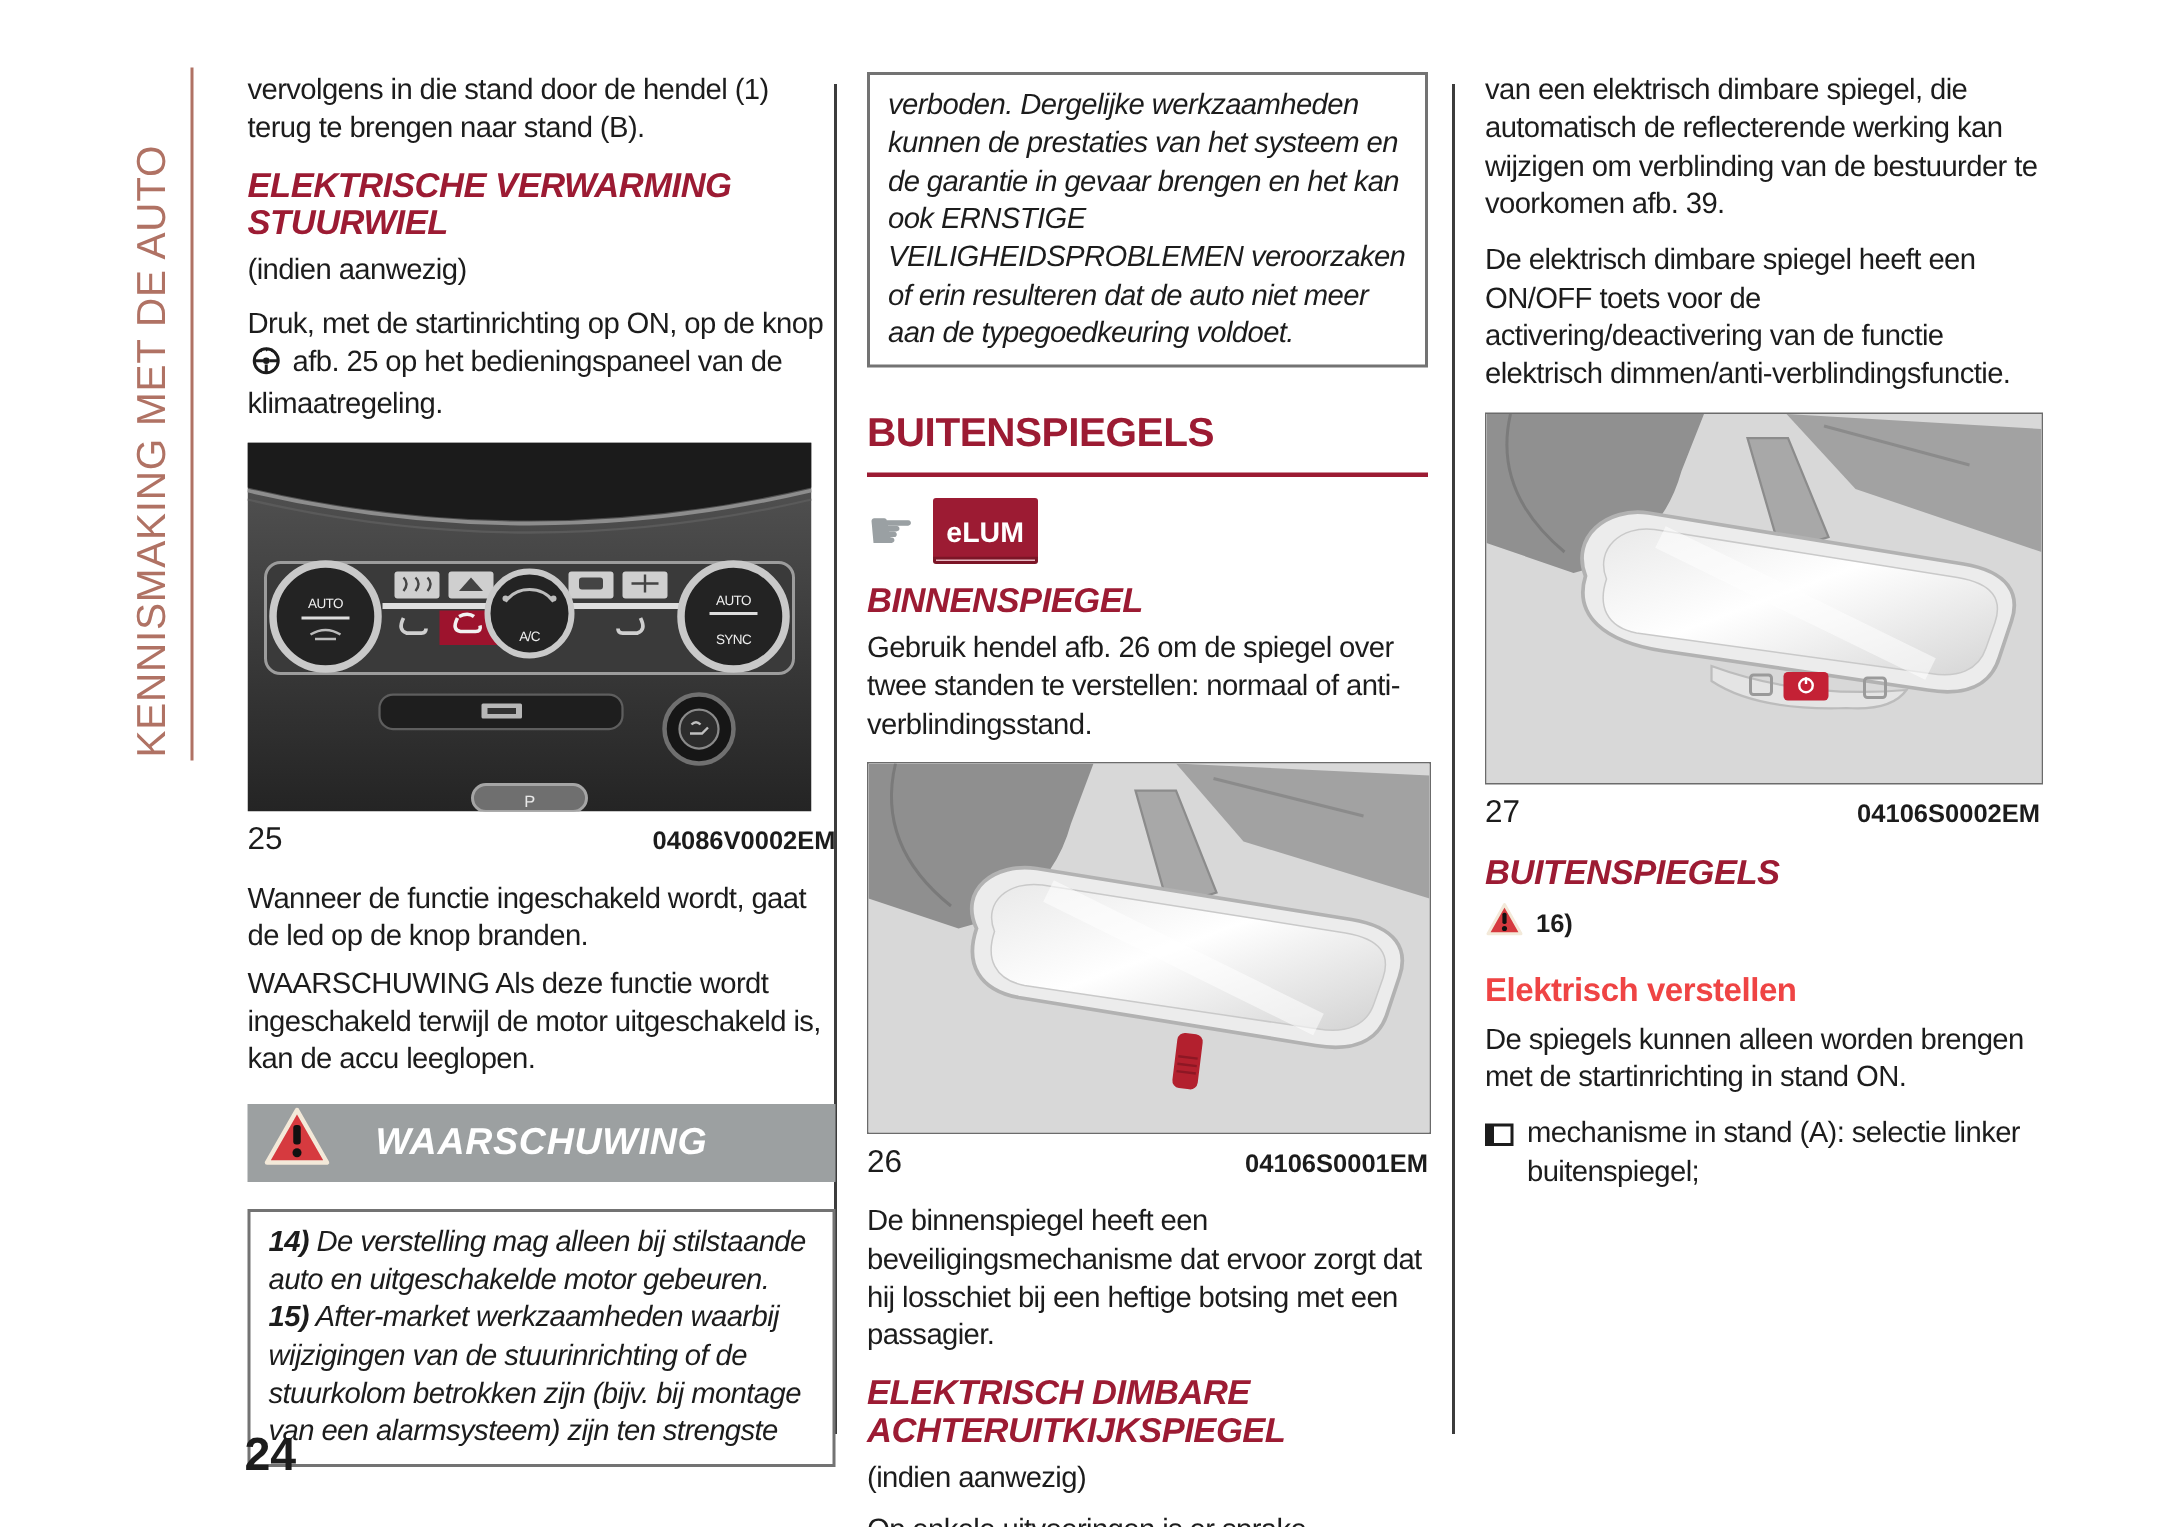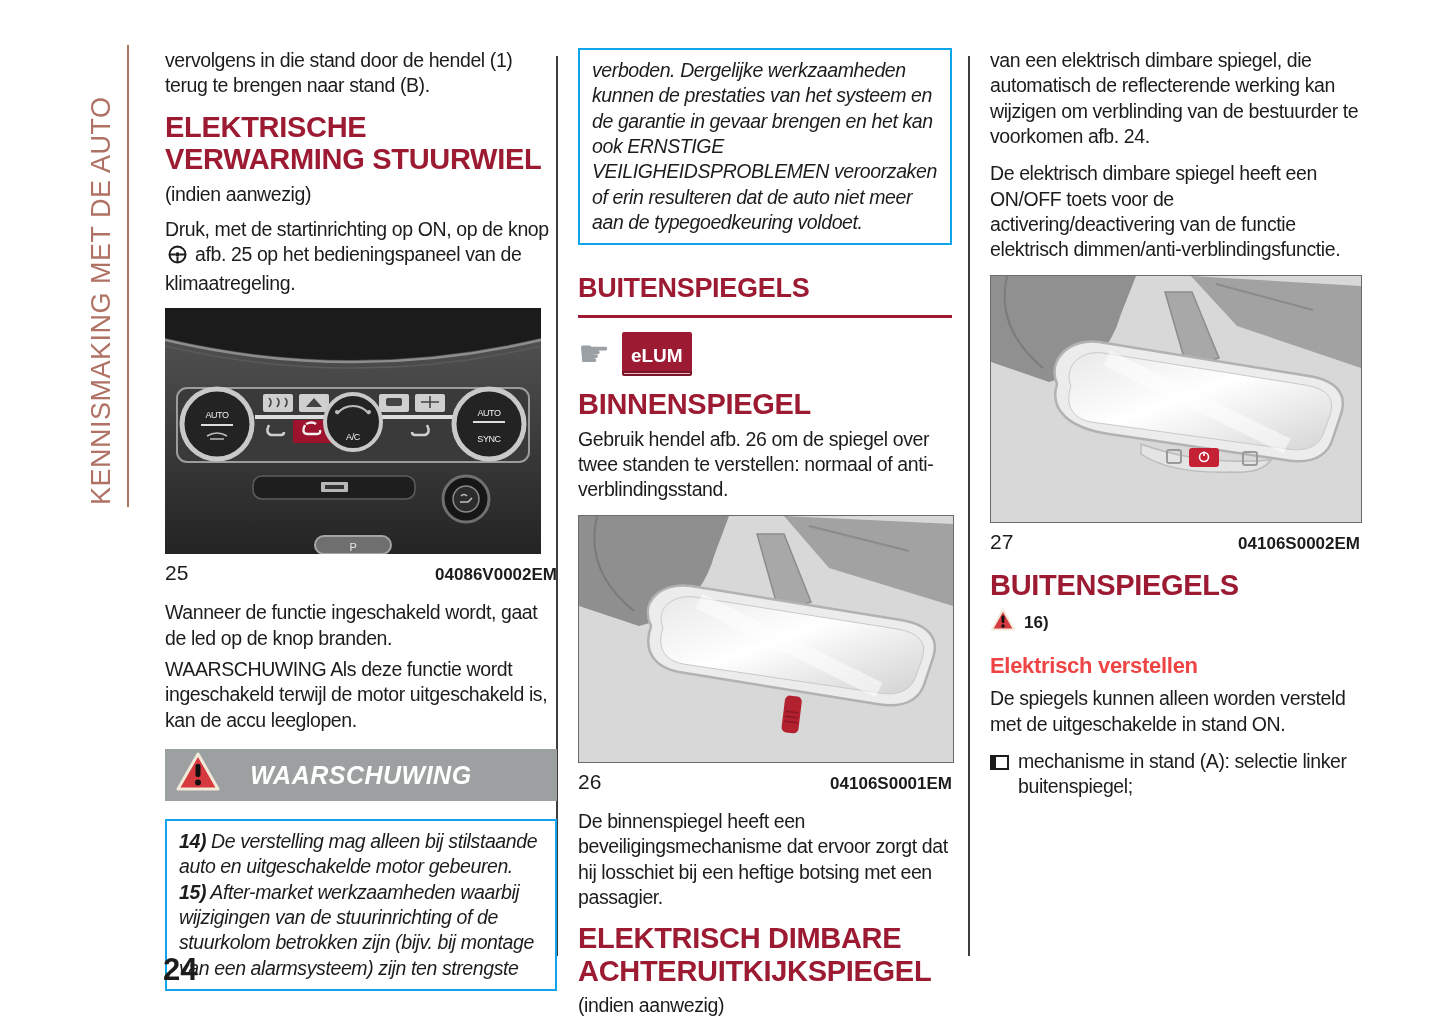--- a/index.html
+++ b/index.html
@@ -16,27 +16,27 @@
   
   .vdiv{position:absolute;top:56px;width:2px;height:900px;background:#3c3c3c;}
   .vdiv.d1{left:556px;}
   .vdiv.d2{left:968px;}
   
   .col{position:absolute;top:48px;font-size:19.5px;line-height:1.3;letter-spacing:-0.4px;}
   .col1{left:165px;width:392px;}
   .col2{left:578px;width:374px;}
   .col3{left:990px;width:370px;}
   p{margin:0 0 12px 0;}
-  .h-red{color:#9c1b33;font-weight:bold;font-size:29px;line-height:1.12;letter-spacing:-0.3px;margin:6px 0 6px 0;}
+  .h-red{color:#9c1b33;font-weight:bold;font-size:23px;line-height:1.12;letter-spacing:-0.3px;margin:6px 0 6px 0;font-style:italic;}
   .h-main{color:#9c1b33;font-weight:bold;font-size:27px;letter-spacing:-0.3px;margin:26px 0 0 0;
           border-bottom:3px solid #9c1b33;padding-bottom:8px;}
   .h-sub2{color:#ef4444;font-weight:bold;font-size:22px;margin:4px 0 6px 0;letter-spacing:-0.3px;}
   .subnote{margin:0 0 10px 0;}
   
-  .redbox{border:2px solid #0ea5e9;padding:8px 12px;font-style:italic;margin:0 0 14px 0;}
+  .redbox{border:2px solid #737373;padding:8px 12px;font-style:italic;margin:0 0 14px 0;}
   .redbox .notenum{font-weight:bold;}
   
   .warnbar{background:#9ca0a1;height:52px;display:flex;align-items:center;margin:16px 0 18px 0;position:relative;}
   .warnbar .tri{margin-left:10px;flex:0 0 auto;}
   .warnbar .warnlabel{flex:1;text-align:center;color:#ffffff;font-weight:bold;font-style:italic;
                       font-size:25px;letter-spacing:.5px;margin-right:56px;}
   
   .figure{margin:2px 0 14px 0;}
   .figure svg{display:block;}
   .fig-border{border:1px solid #6b6b6b;}
@@ -215,21 +215,21 @@
       </div>
     </div>
 
     <p>De binnenspiegel heeft een beveiligingsmechanisme dat ervoor zorgt dat hij losschiet bij een heftige botsing met een passagier.</p>
     <div class="h-red">ELEKTRISCH DIMBARE ACHTERUITKIJKSPIEGEL</div>
     <p class="subnote">(indien aanwezig)</p>
     <p>Op enkele uitvoeringen is er sprake</p>
   </div>
 
   <div class="col col3">
-    <p>van een elektrisch dimbare spiegel, die automatisch de reflecterende werking kan wijzigen om verblinding van de bestuurder te voorkomen afb. 24.</p>
+    <p>van een elektrisch dimbare spiegel, die automatisch de reflecterende werking kan wijzigen om verblinding van de bestuurder te voorkomen afb. 39.</p>
     <p>De elektrisch dimbare spiegel heeft een ON/OFF toets voor de activering/deactivering van de functie elektrisch dimmen/anti-verblindingsfunctie.</p>
 
     <div class="figure">
       <svg class="fig-border" width="370" height="246" viewBox="0 0 370 246">
         <defs>
           <linearGradient id="mg27" x1="0" y1="0" x2="1" y2="1">
             <stop offset="0" stop-color="#e9e9e9"></stop>
               <stop offset=".45" stop-color="#ffffff"></stop>
               <stop offset=".6" stop-color="#f4f4f4"></stop>
               <stop offset="1" stop-color="#d5d5d5"></stop>
@@ -266,21 +266,21 @@
         <svg width="26" height="24" viewBox="0 0 26 24">
             <path d="M13 2 L24 21.5 L2 21.5 Z" fill="#d63a3f" stroke="#f3e9d9" stroke-width="2" stroke-linejoin="round"></path>
             <rect x="11.6" y="7.5" width="2.8" height="7.5" rx="1.2" fill="#111"></rect>
             <circle cx="13" cy="18" r="1.7" fill="#111"></circle>
           </svg>
       </span>
       <span class="num">16)</span>
     </div>
 
     <div class="h-sub2">Elektrisch verstellen</div>
-    <p>De spiegels kunnen alleen worden versteld met de uitgeschakelde in stand ON.</p>
+    <p>De spiegels kunnen alleen worden brengen met de startinrichting in stand ON.</p>
 
     <div class="bullet-line">
       <span class="sqbullet"></span>
       <span>mechanisme in stand (A): selectie linker buitenspiegel;</span>
     </div>
   </div>
 
   <div class="pagenum">24</div>
 </div>
 

